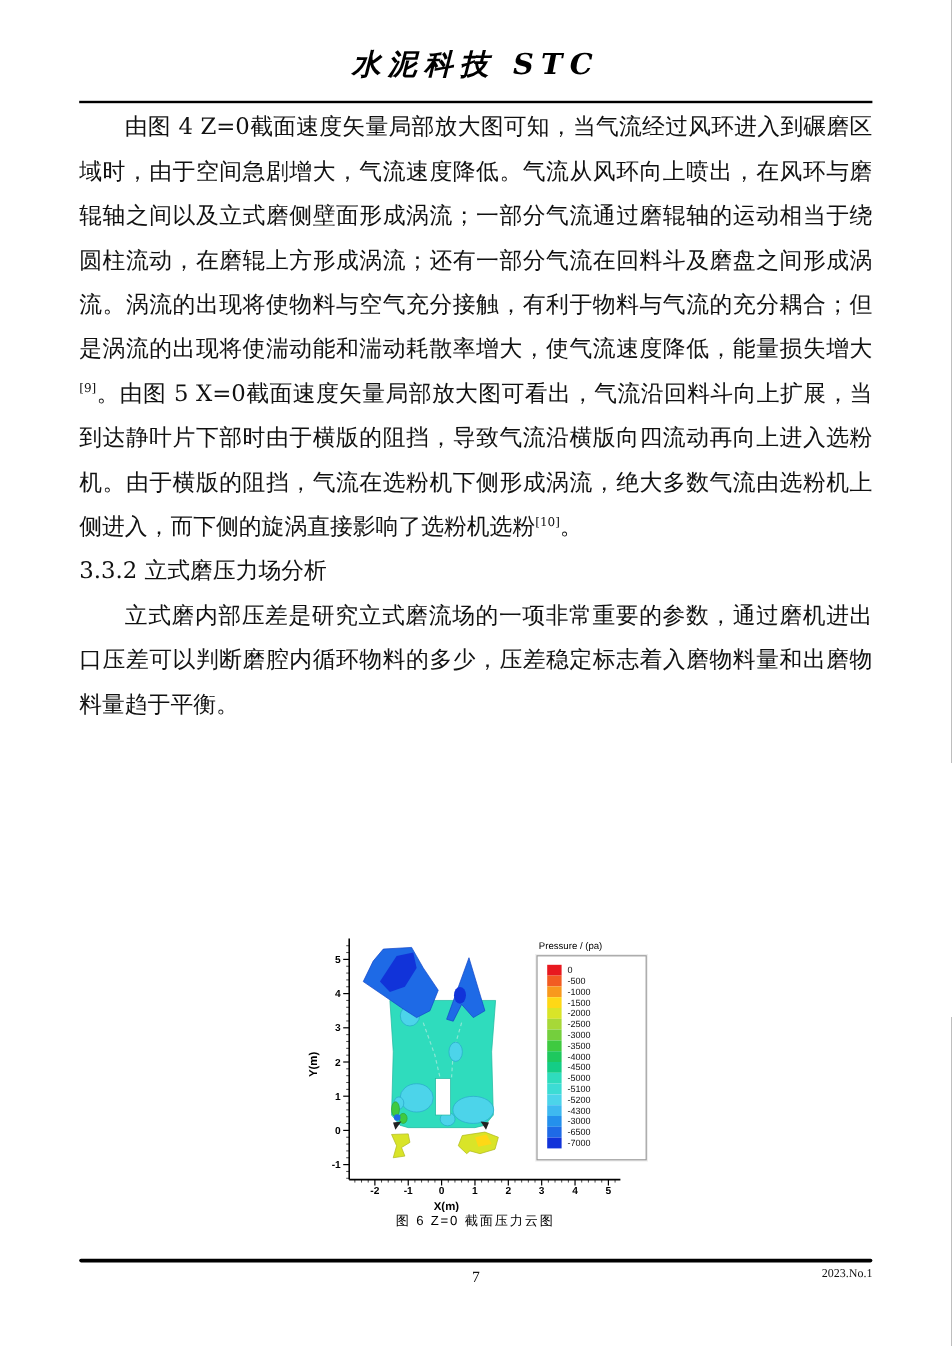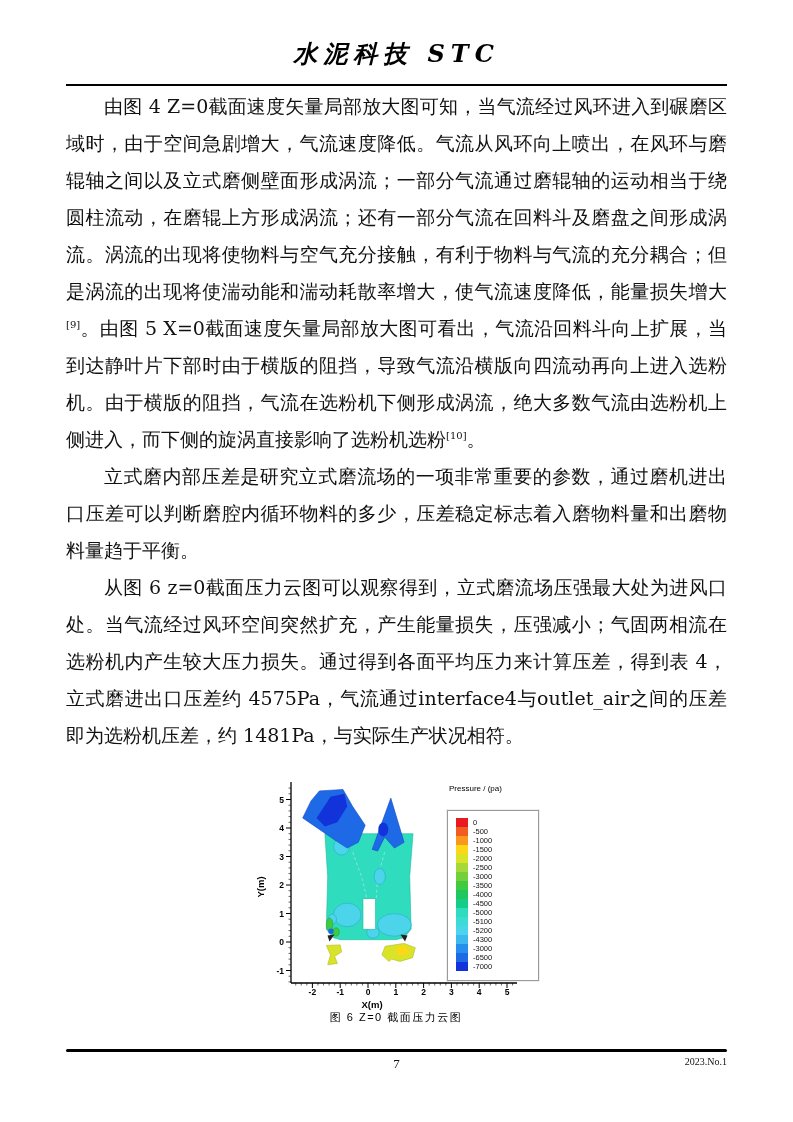--- a/index.html
+++ b/index.html
@@ -13,21 +13,21 @@
   .content{position:absolute;top:88px;left:66px;width:661px;font-size:19px;line-height:37px;
         text-align:justify;}
   .content p{margin:0;}
   .para{text-indent:2em;}
   .heading{text-indent:0;}
   sup.ref{font-size:10px;line-height:0;vertical-align:7px;}
   
   .figure{position:absolute;left:250px;top:780px;width:310px;height:230px;}
   .figure svg{position:absolute;left:0;top:0;}
   .legend{position:absolute;left:197px;top:4px;width:100px;font-family:"Liberation Sans",sans-serif;}
-  .legend-title{font-size:8px;color:#000;margin-bottom:17px;padding-left:2px;}
+  .legend-title{font-size:8px;color:#000;margin-bottom:3px;padding-left:2px;}
   .legend-box{border:1px solid #9a9a9a;background:#fff;padding:7px 6px 9px 8px;width:76px;
         box-shadow:0 0 0 1px #eee;}
   .legend-row{display:flex;align-items:center;height:9px;}
   .legend-swatch{width:12px;height:9px;flex:0 0 12px;}
   .legend-label{font-size:7.5px;line-height:9px;margin-left:5px;color:#111;}
   .caption{position:absolute;left:250px;top:1010px;width:292px;text-align:center;
         font-family:"Liberation Sans",sans-serif;font-size:11px;letter-spacing:1.5px;color:#000;}
   
   .footer-rule{position:absolute;top:1049px;left:66px;width:661px;height:3px;background:#000;border-radius:2px;}
   .page-number{position:absolute;top:1056px;left:0;width:100%;text-align:center;font-size:13px;
@@ -37,22 +37,22 @@
 </head>
 <body>
 
 <div class="page">
 
   <div class="journal-title">水泥科技 STC</div>
   <div class="header-rule"></div>
 
   <div class="content">
     <p class="para"><span>由图 4 Z=0截面速度矢量局部放大图可知，当气流经过风环进入到碾磨区域时，由于空间急剧增大，气流速度降低。气流从风环向上喷出，在风环与磨辊轴之间以及立式磨侧壁面形成涡流；一部分气流通过磨辊轴的运动相当于绕圆柱流动，在磨辊上方形成涡流；还有一部分气流在回料斗及磨盘之间形成涡流。涡流的出现将使物料与空气充分接触，有利于物料与气流的充分耦合；但是涡流的出现将使湍动能和湍动耗散率增大，使气流速度降低，能量损失增大</span><sup class="ref">[9]</sup><span>。由图 5 X=0截面速度矢量局部放大图可看出，气流沿回料斗向上扩展，当到达静叶片下部时由于横版的阻挡，导致气流沿横版向四流动再向上进入选粉机。由于横版的阻挡，气流在选粉机下侧形成涡流，绝大多数气流由选粉机上侧进入，而下侧的旋涡直接影响了选粉机选粉</span><sup class="ref">[10]</sup><span>。</span></p>
+    <p class="heading">3.3.2 立式磨压力场分析</p>
     <p class="para">立式磨内部压差是研究立式磨流场的一项非常重要的参数，通过磨机进出口压差可以判断磨腔内循环物料的多少，压差稳定标志着入磨物料量和出磨物料量趋于平衡。</p>
-    <p class="para">从图 6 z=0截面压力云图可以观察得到，立式磨流场压强最大处为进风口处。当气流经过风环空间突然扩充，产生能量损失，压强减小；气固两相流在选粉机内产生较大压力损失。通过得到各面平均压力来计算压差，得到表 4，立式磨进出口压差约 4575Pa，气流通过interface4与outlet_air之间的压差即为选粉机压差，约 1481Pa，与实际生产状况相符。</p>
   </div>
 
   <div class="figure">
     <svg id="contour-svg" width="310" height="230" viewBox="0 0 310 230" xmlns="http://www.w3.org/2000/svg">
 
       <g id="plot-shapes">
         <path d="M74.9,53.7 L163,53.7 L159.7,96.5 L161.1,149.2 L154.1,157.7 L145.8,159.7 L90.2,159.7 L83.3,157.7 L76.3,149.2 L77.7,96.5 Z" fill="#2fdcbd" stroke="#1fb9a0" stroke-width="0.6"></path>
         <path d="M102.7,72.2 L112.4,99.3 L116.6,117.8" fill="none" stroke="#8ae6d4" stroke-width="1" stroke-dasharray="3,2.5"></path>
         <path d="M134.7,72.2 L127.7,96.5 L126.3,117.8" fill="none" stroke="#8ae6d4" stroke-width="1" stroke-dasharray="3,2.5"></path>
         <ellipse cx="91.6" cy="66.5" rx="8" ry="8.5" fill="#4cd4ea" stroke="#2aa8cc" stroke-width="0.6"></ellipse>

